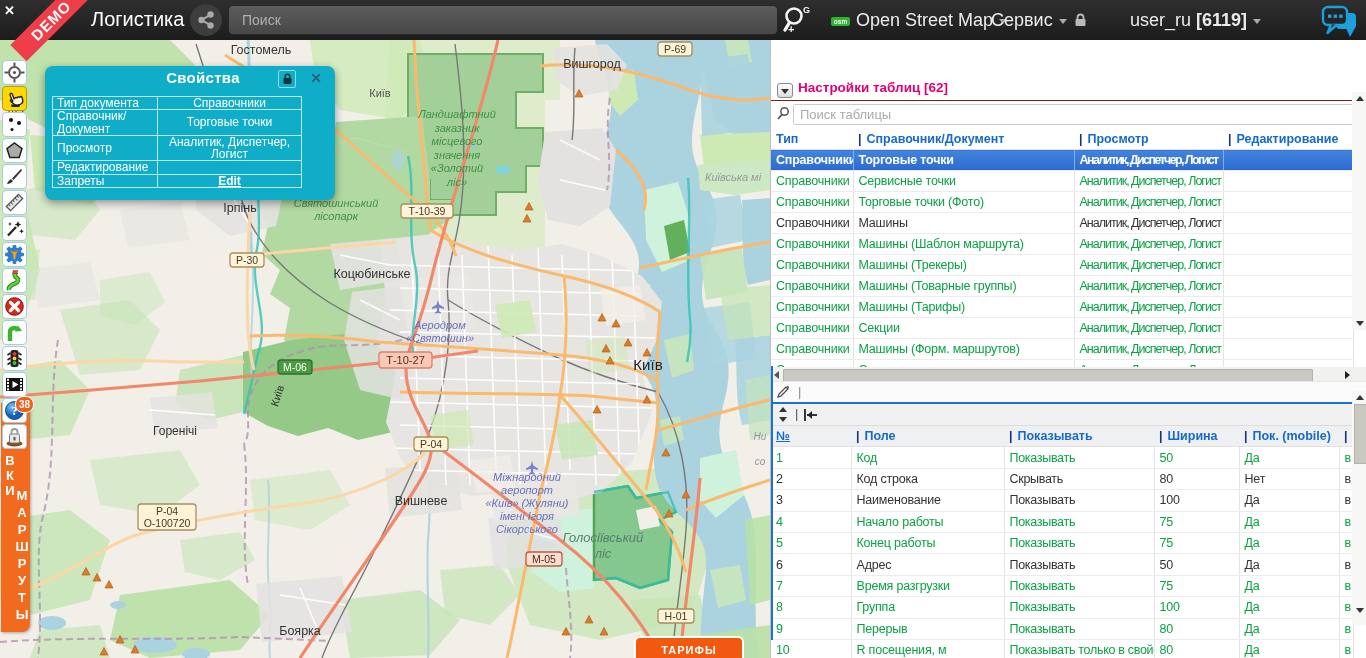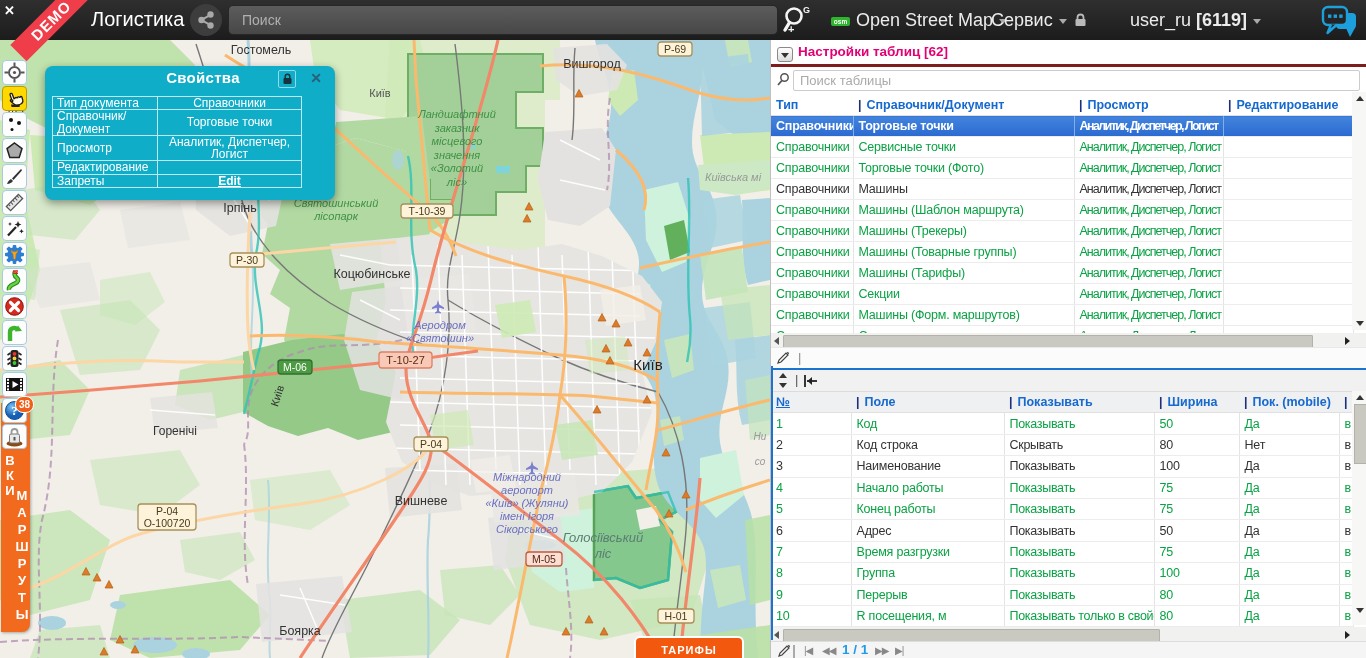--- a/index.html
+++ b/index.html
@@ -20,21 +20,21 @@
 #popup h3{margin:3px 0 0;text-align:center;font-size:15px;font-weight:bold;letter-spacing:.3px;}
 #plock{position:absolute;right:39px;top:4px;width:16px;height:16px;border:1px solid #8edbeb;border-radius:2px;text-align:center;line-height:16px;font-size:11px;color:#16323a;}
 #pclose{position:absolute;right:13px;top:4px;color:#28607a;font-size:14px;font-weight:bold;}
 #ptable{position:absolute;left:7px;top:30px;width:250px;border-collapse:collapse;}
 #ptable td{border:1px solid #bde8f2;font-size:12px;padding:0 4px;line-height:12.3px;}
 #ptable td.l{width:96px;}
 #ptable td.r{text-align:center;}
 #tarify{position:absolute;left:634px;top:636px;width:110px;height:22px;background:#f2590f;border:2px solid #fff;border-bottom:none;border-radius:6px 6px 0 0;color:#fff;font-weight:bold;font-size:11px;text-align:center;line-height:24px;letter-spacing:1px;z-index:35;box-sizing:border-box;}
 #ribbon{position:absolute;left:1px;top:403px;width:29px;height:229px;background:#f26a1d;border-radius:0 0 8px 0;box-shadow:1px 1px 3px rgba(0,0,0,.3);z-index:25;}
 .vlet{position:absolute;color:#fff;font-weight:bold;font-size:13px;width:14px;text-align:center;line-height:15px;}
-#phead{height:24px;position:relative;border-bottom:3px solid #7f1d1d;}
+#phead{height:24px;position:relative;border-bottom:1px solid #7f1d1d;margin-top:36px;}
 #phead .ddbox{position:absolute;left:6px;top:7px;width:14px;height:13px;border:1px solid #8a8a8a;border-radius:3px;background:linear-gradient(#fefefe,#dcdcdc);}
 #phead .ddbox:after{content:"";position:absolute;left:3px;top:5px;border-left:4px solid transparent;border-right:4px solid transparent;border-top:5px solid #333;}
 #phead .t{position:absolute;left:27px;top:4px;color:#e30074;font-weight:bold;font-size:13.5px;}
 #psearch{height:28px;position:relative;}
 #psearch input{position:absolute;left:22px;top:3px;width:567px;height:21px;border:1px solid #ccc;border-radius:2px;font-size:13px;color:#999;padding-left:6px;font-family:"Liberation Sans",sans-serif;box-sizing:border-box;outline:none;}
 #psearch input::placeholder{color:#aaa;}
 #t1wrap{height:238px;overflow:hidden;}
 table.grid{border-collapse:collapse;table-layout:fixed;}
 table.grid td,table.grid th{padding:0 0 0 5px;height:20px;font-size:12.5px;text-align:left;white-space:nowrap;overflow:hidden;font-weight:normal;border-bottom:1px solid #ececec;border-right:1px solid #e4e4e4;}
 table.grid th{border-bottom:1px solid #e0e0e0;border-right:none;}

